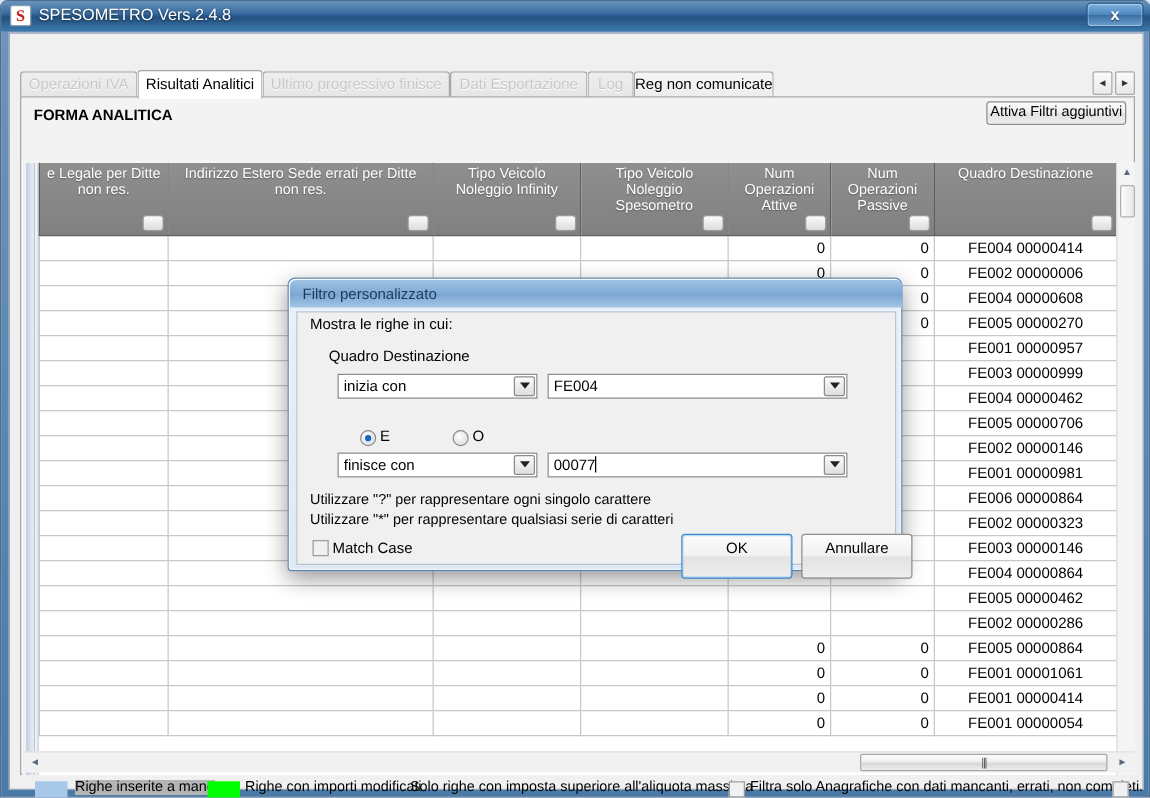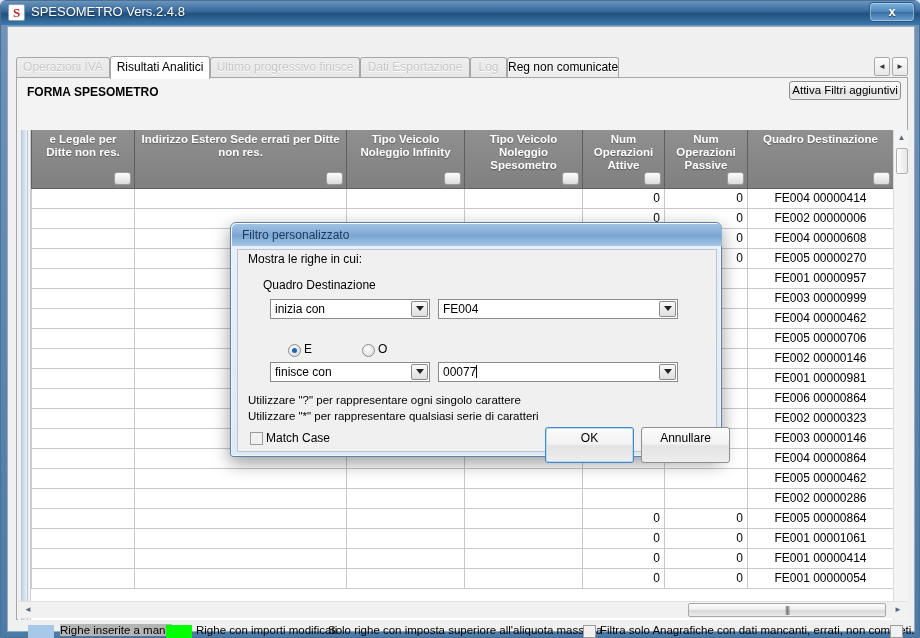--- a/index.html
+++ b/index.html
@@ -140,21 +140,21 @@
   }
   .gridtable {
     position:absolute; left:13px; top:0;
     width: 862px;
     border-collapse: collapse;
     table-layout: fixed;
   }
   .gridtable th {
     height: 58px;
     background: linear-gradient(180deg,#8f8f8f 0%, #808080 100%);
-    color: #fff; font-weight: bold; font-size: 11.5px;
+    color: #fff; font-weight: normal; font-size: 11.5px;
     border: 1px solid #5f5f5f;
     border-top:none;
     vertical-align: top;
     padding: 3px 4px 0 4px;
     position: relative;
     line-height: 13px;
     text-shadow: 0 1px 1px rgba(0,0,0,.35);
   }
   .filt {
     position:absolute; right:3px; bottom:3px; width:17px; height:13px;
@@ -303,21 +303,21 @@
       <div class="tab dim" style="left:344px; width:110px;">Dati Esportazione</div>
       <div class="tab dim" style="left:454px; width:37px;">Log</div>
       <div class="tab enabled" style="left:491px; width:112px;">Reg non comunicate</div>
       <div class="tab-nav">
         <div class="l">◄</div>
         <div class="r">►</div>
       </div>
     </div>
 
     <div class="panel">
-      <div class="panel-title">FORMA SPESOMETRO</div>
+      <div class="panel-title">FORMA ANALITICA</div>
       <div class="attiva-btn">Attiva Filtri aggiuntivi</div>
 
       <div class="grid-wrap">
         <div class="grid-scroll-left">
           <div class="bar"></div>
         </div>
 
         <table class="gridtable">
           <colgroup>
             <col style="width:103px">

